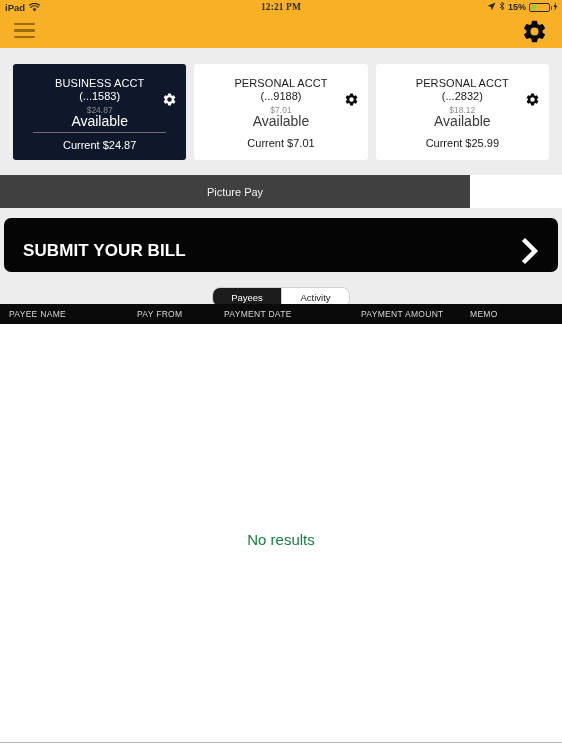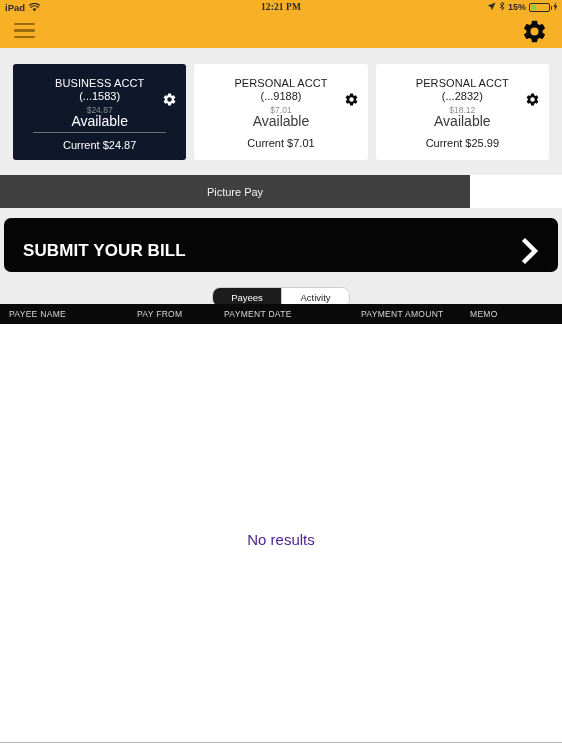--- a/index.html
+++ b/index.html
@@ -316,21 +316,21 @@
   }
   .no-results {
     position: absolute;
     top: 0; left: 0;
     width: 562px;
     height: 414px;
     display: flex;
     align-items: center;
     justify-content: center;
     font-size: 15px;
-    color: #4c1d95;
+    color: #15803d;
   }
   .bottom-rule {
     position: absolute;
     bottom: 3px;
     left: 0;
     width: 562px;
     height: 1px;
     background: #b5b5b5;
   }
 </style>

